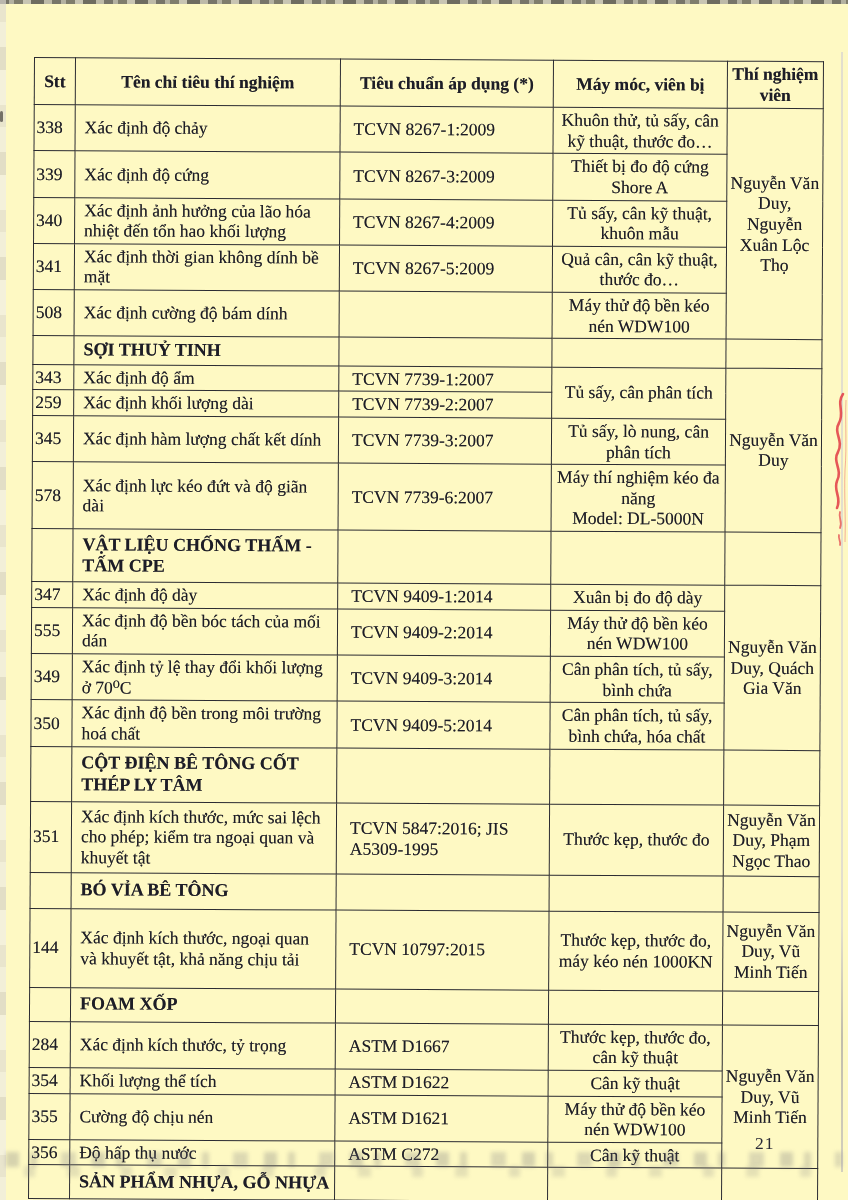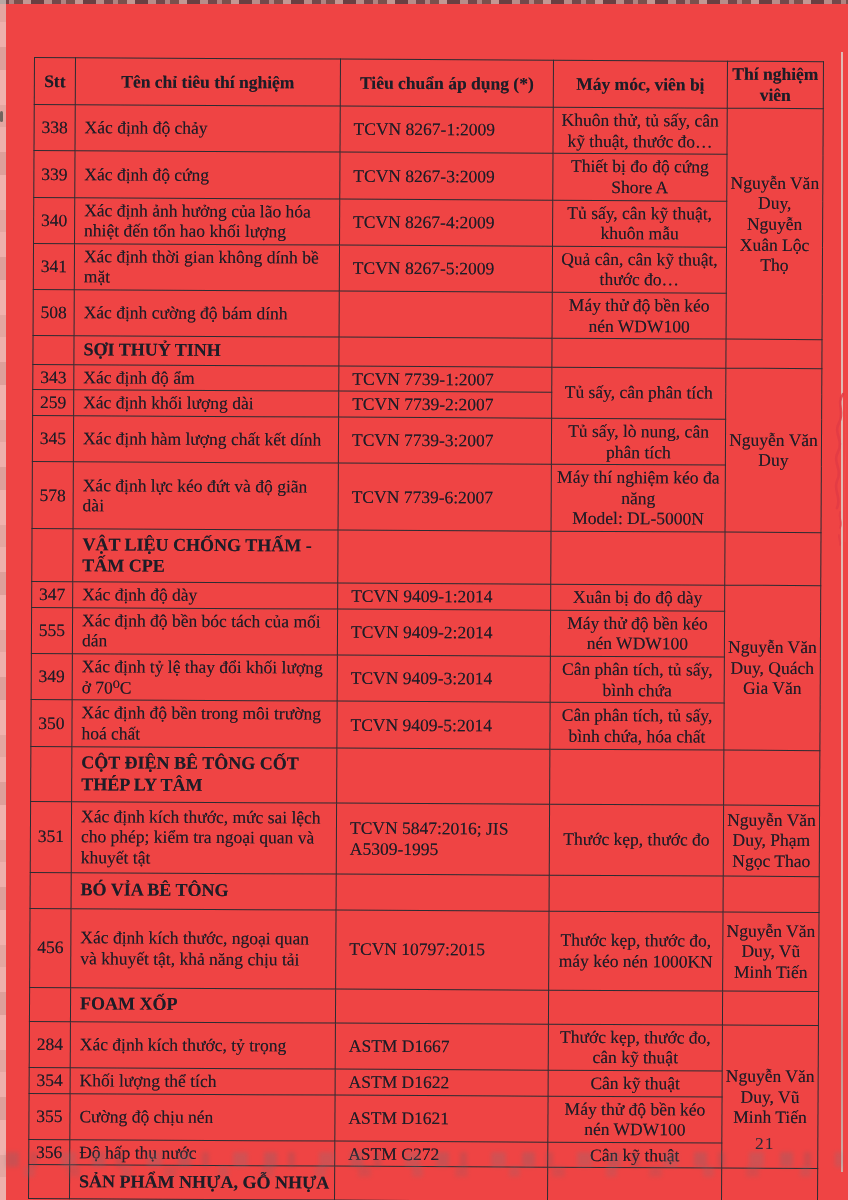--- a/index.html
+++ b/index.html
@@ -1,19 +1,19 @@
 <!DOCTYPE html>
 <html><head>
 <meta charset="utf-8">
 <style>
   html,body{margin:0;padding:0;}
   .page{
     position:relative;
     width:848px;height:1200px;
-    background:#ef4444;
+    background:#fef9c3;
     overflow:hidden;
     font-family:"Liberation Serif","DejaVu Serif",serif;
     color:#1d1d27;
   }
   
   .scan-top-edge{
     position:absolute;top:0;left:0;width:848px;height:4px;
     background:repeating-linear-gradient(90deg,#4a4a4c 0 9px,#9b9a96 9px 14px,#55544f 14px 23px,#b6b4ae 23px 31px,#3e3e40 31px 44px,#a8a6a0 44px 52px);
     opacity:.75;filter:blur(.4px);
   }
@@ -53,21 +53,21 @@
   }
   td{
     border:1.7px solid #2c2c32;
     padding:2px 6px;
     font-size:17.5px;line-height:1.18;
     vertical-align:middle;
     text-shadow:0 0 .4px rgba(20,20,30,.55);
     overflow:hidden;
   }
   tr.hdr td{font-weight:bold;text-align:center;font-size:17.5px;padding:2px 3px;}
-  .c-stt{text-align:center;padding:2px 2px;}
+  .c-stt{padding:2px 2px;}
   .c-name{text-align:left;padding:2px 6px 2px 9px;}
   .c-std{text-align:left;padding:2px 4px 2px 13px;}
   .c-equip{text-align:center;white-space:pre-line;padding:2px 4px;}
   .c-pers{text-align:center;padding:2px 3px;}
   .section-cell{font-weight:bold;font-size:18px;text-align:left;padding:3px 4px 3px 9px;}
   
   .page-number{
     position:absolute;left:755px;top:1133px;
     font-size:17.5px;color:#2a2a36;letter-spacing:1px;
   }
@@ -221,21 +221,21 @@
 
       <tr style="height:36px">
         <td class="c-stt"></td>
         <td class="section-cell">BÓ VỈA BÊ TÔNG</td>
         <td></td>
         <td></td>
         <td></td>
       </tr>
 
       <tr style="height:79px">
-        <td class="c-stt">456</td>
+        <td class="c-stt">144</td>
         <td class="c-name">Xác định kích thước, ngoại quan và khuyết tật, khả năng chịu tải</td>
         <td class="c-std">TCVN 10797:2015</td>
         <td class="c-equip">Thước kẹp, thước đo, máy kéo nén 1000KN</td>
         <td class="c-pers">Nguyễn Văn Duy, Vũ Minh Tiến</td>
       </tr>
 
       <tr style="height:34px">
         <td class="c-stt"></td>
         <td class="section-cell">FOAM XỐP</td>
         <td></td>

